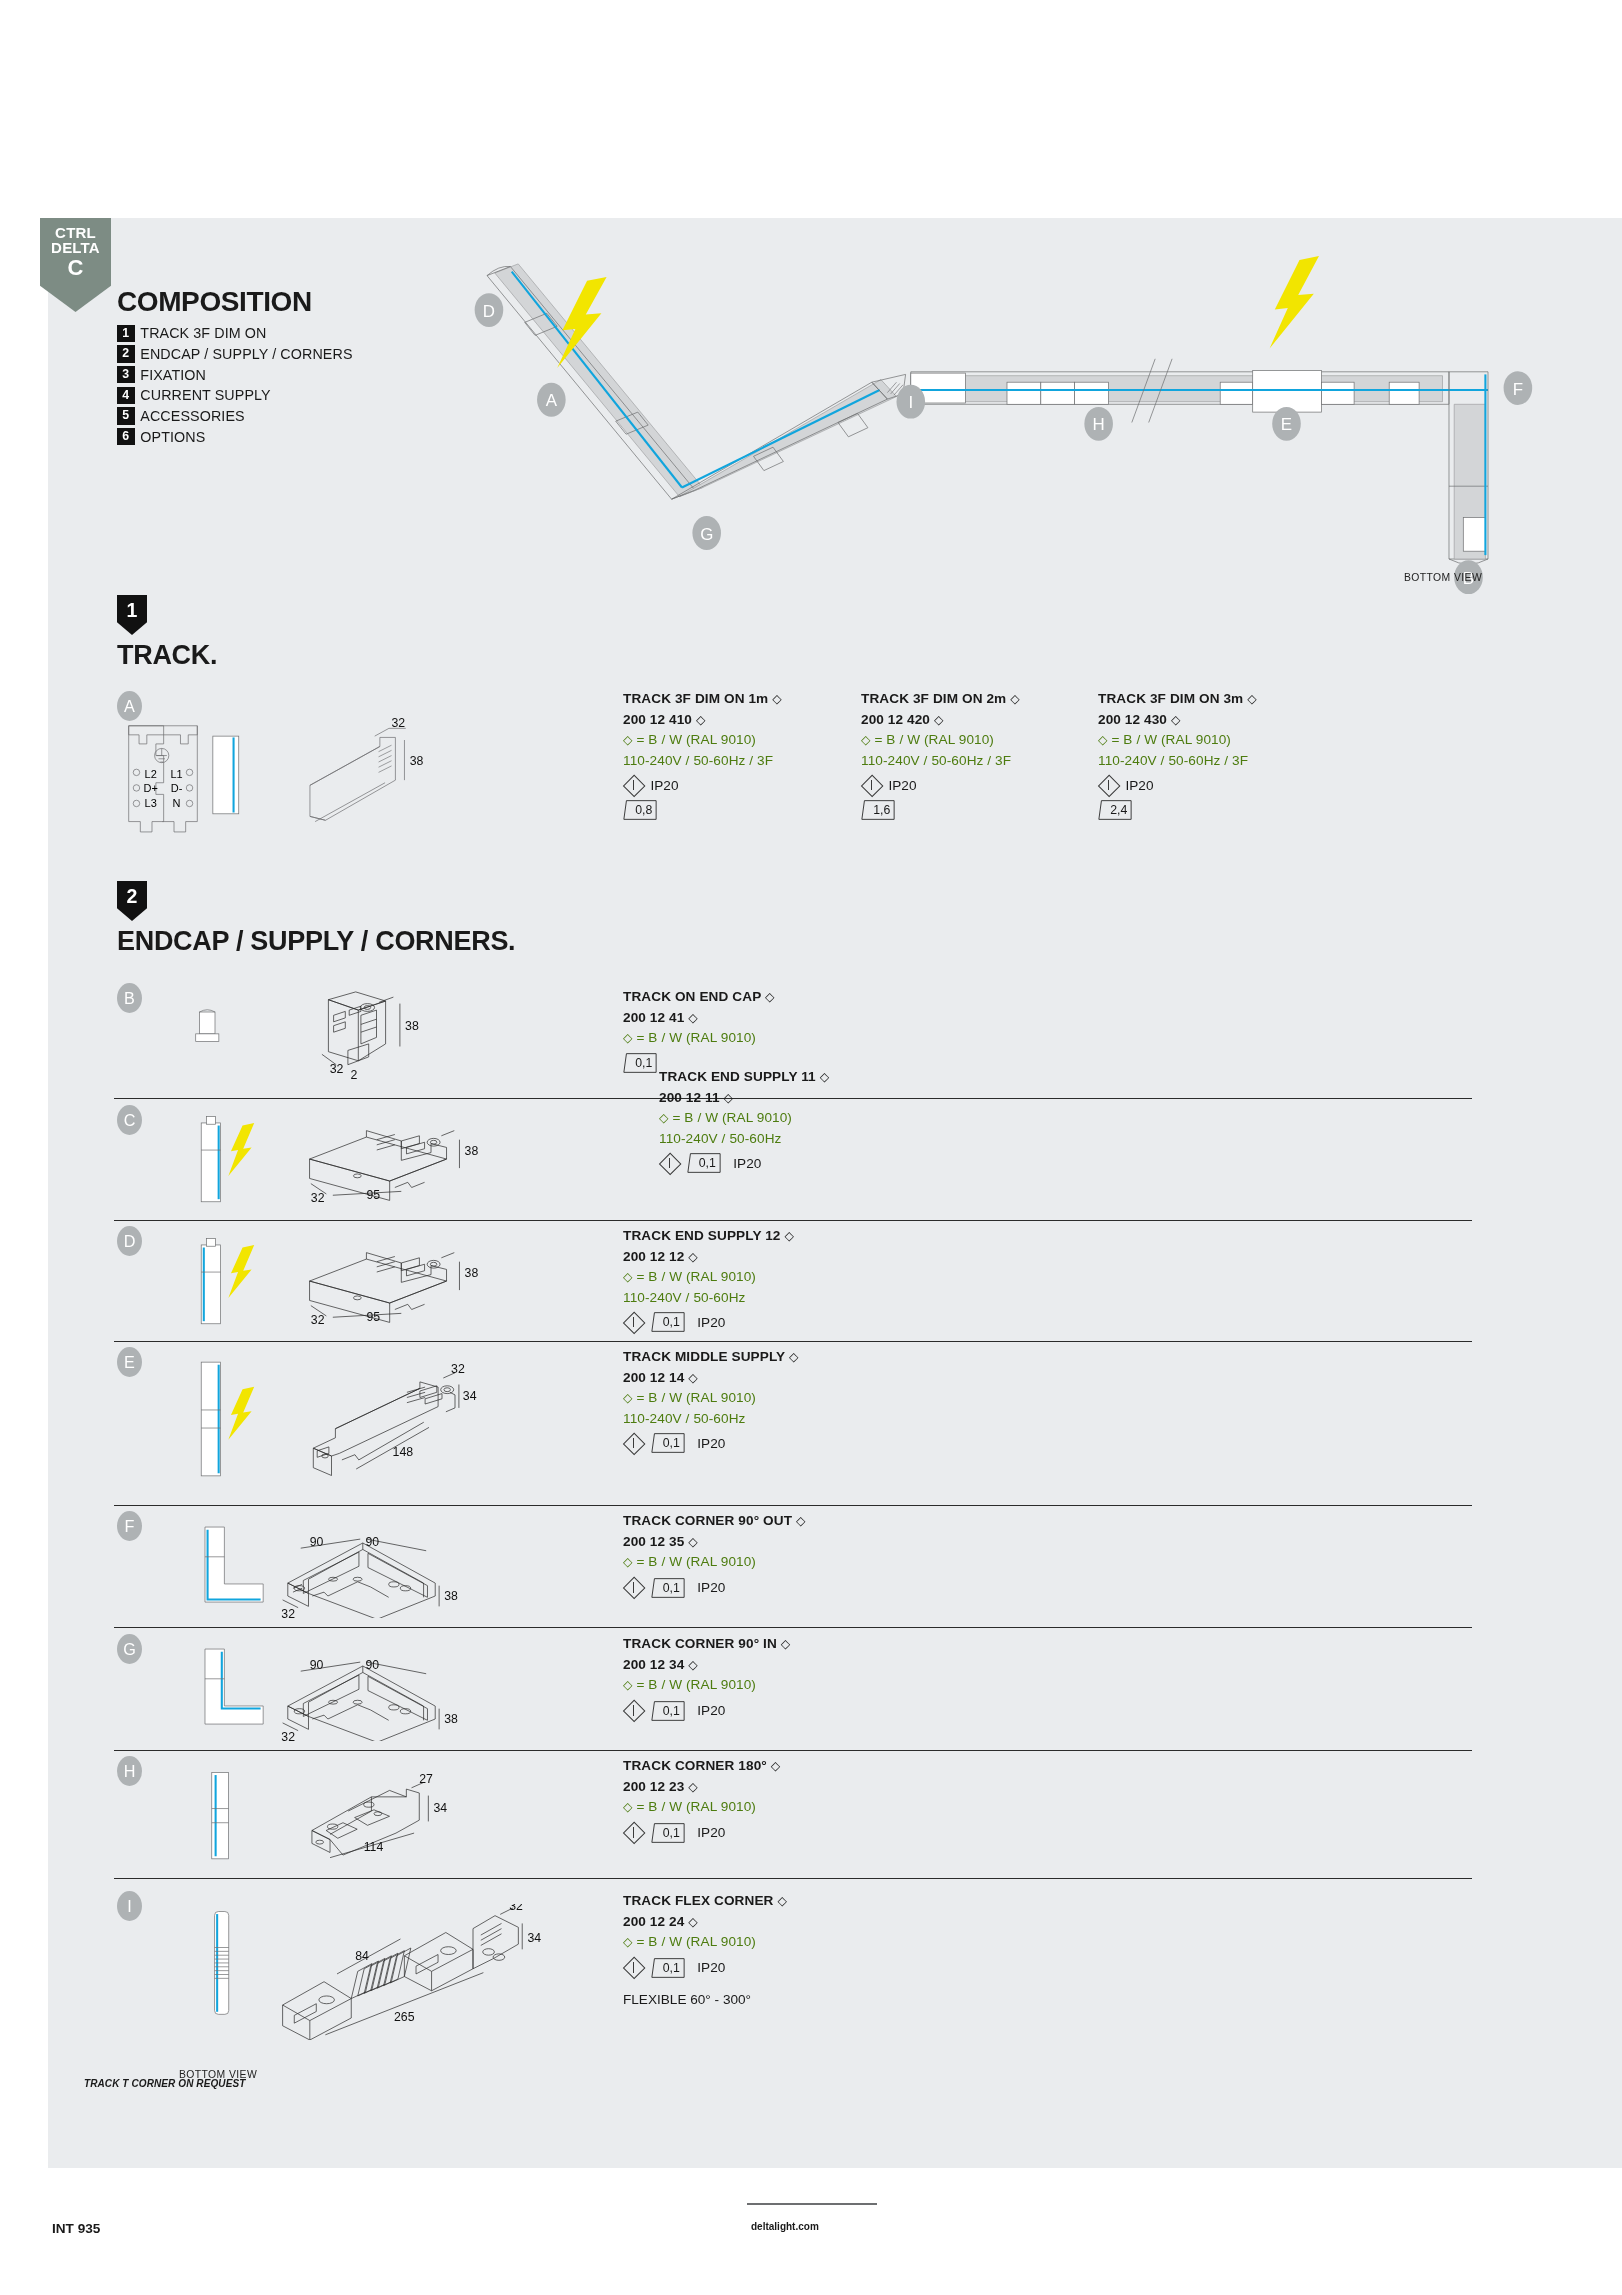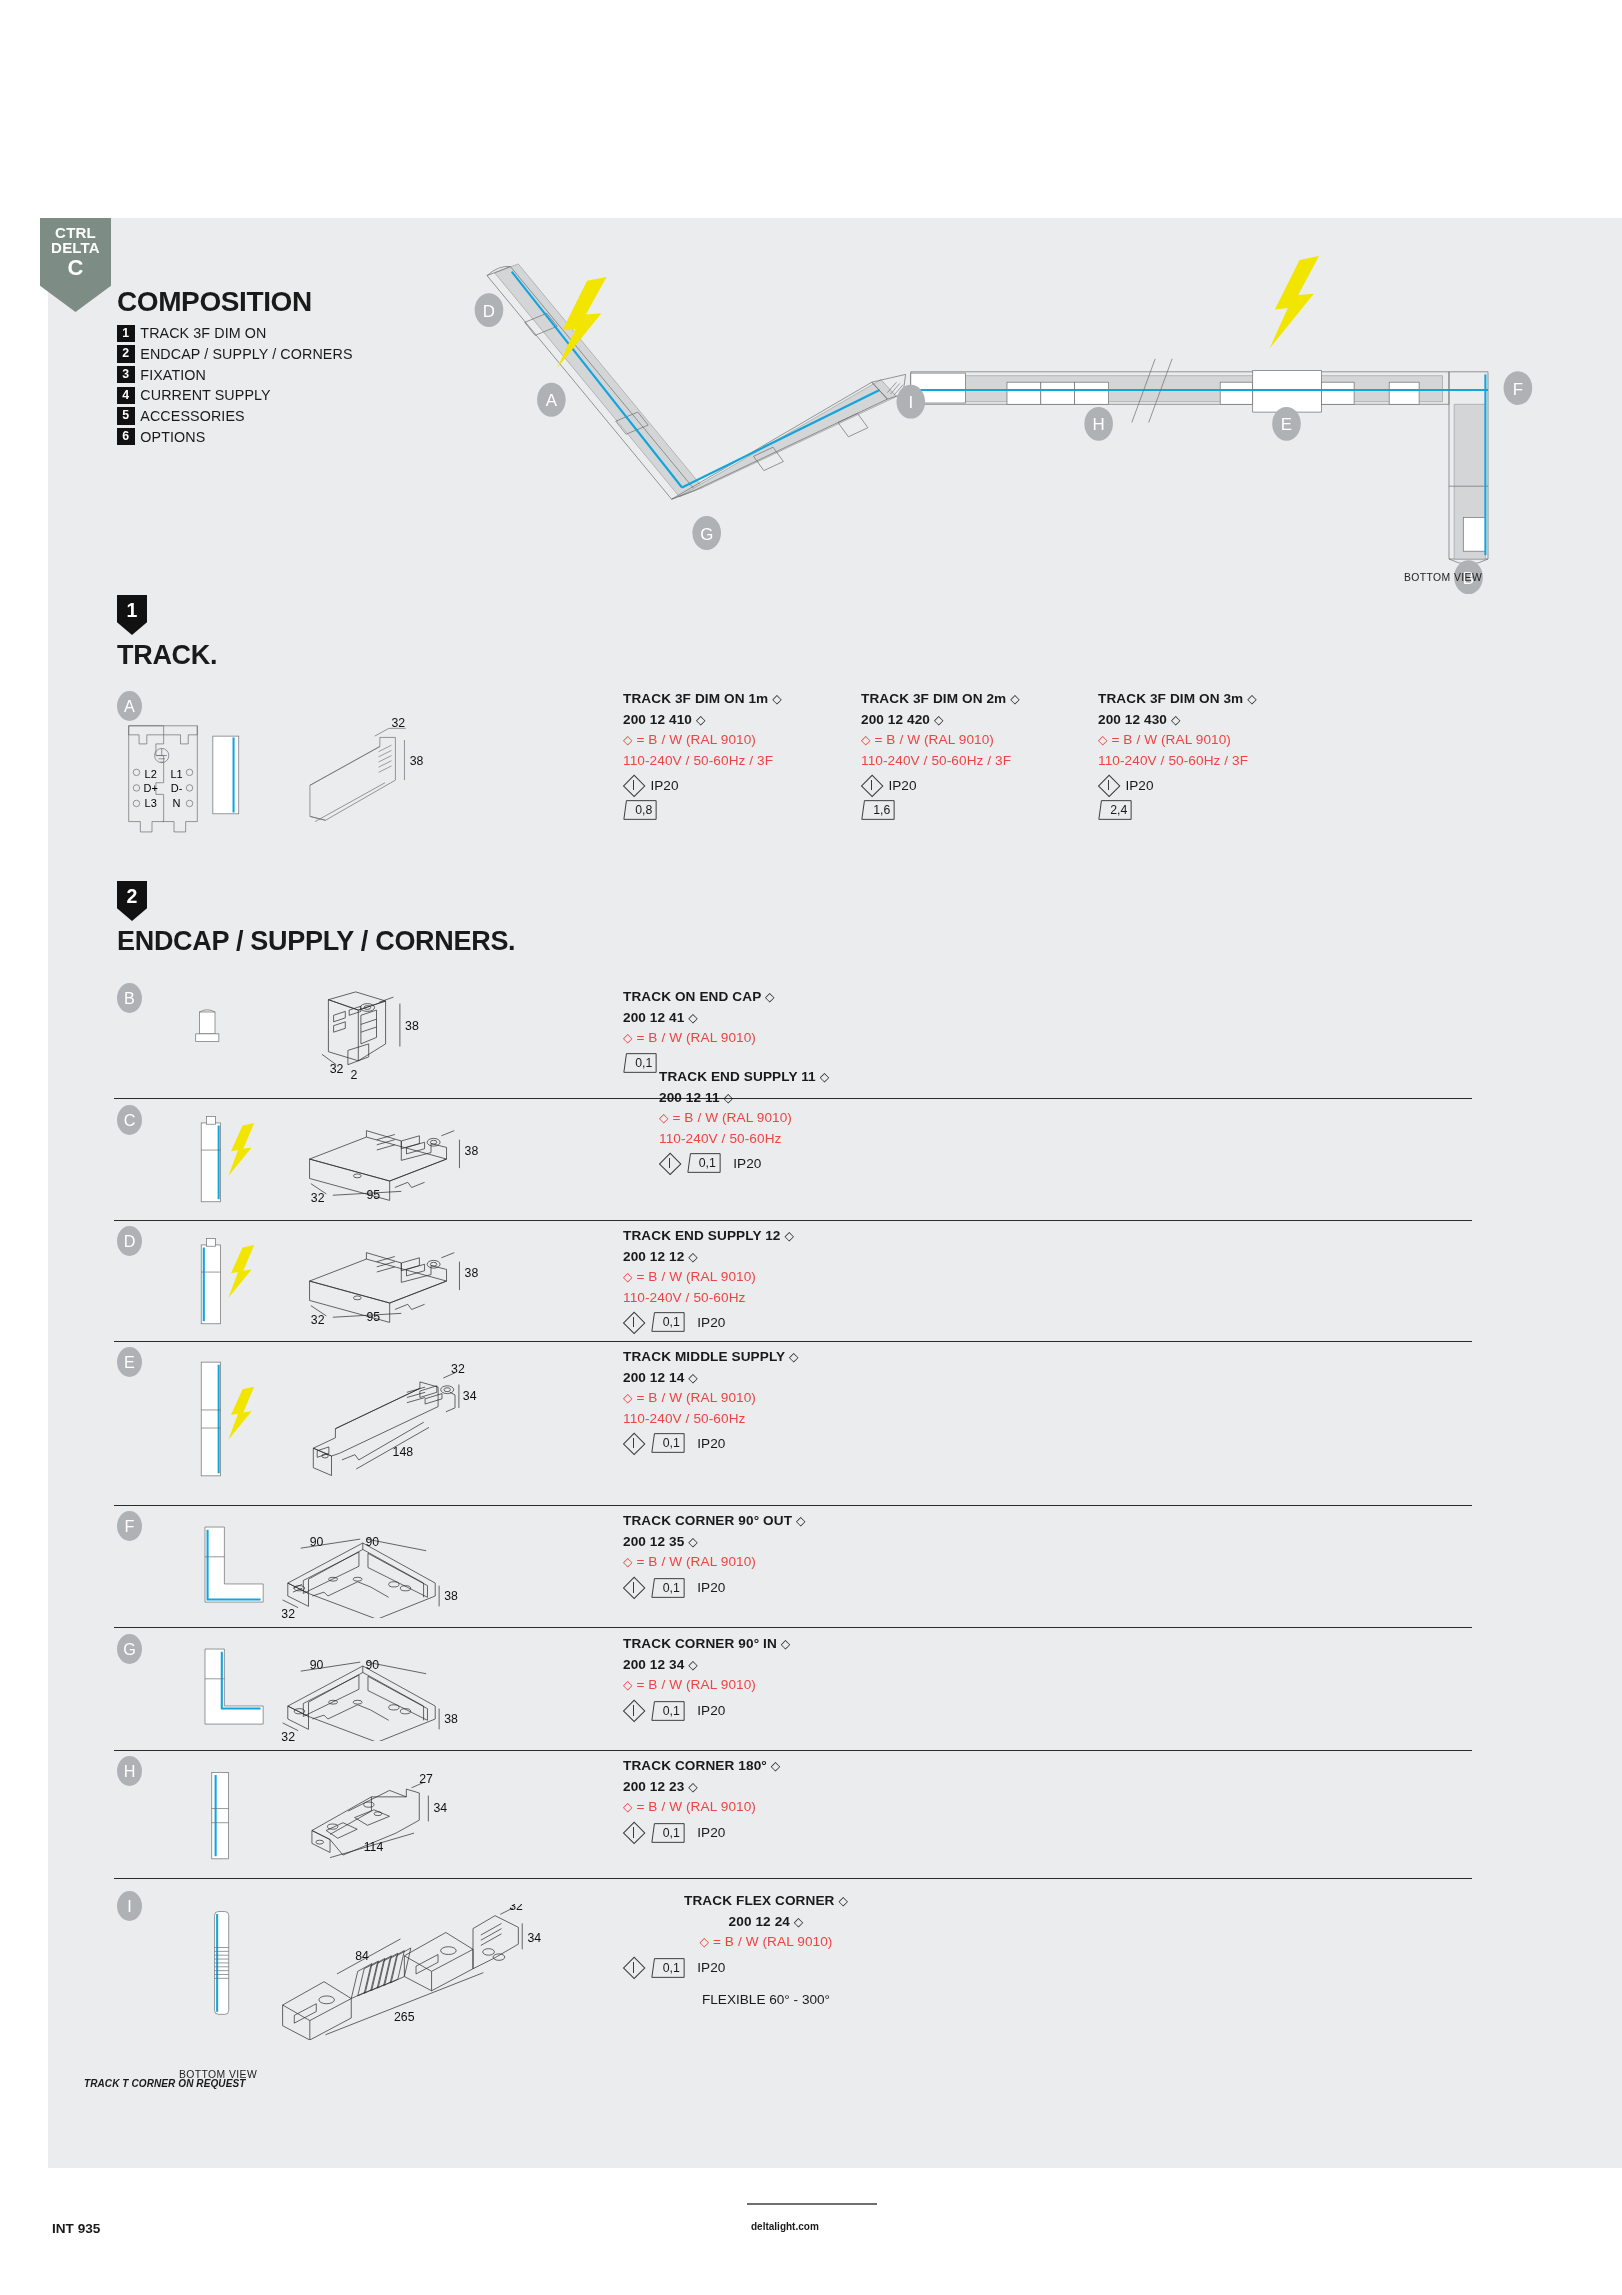--- a/index.html
+++ b/index.html
@@ -62,21 +62,21 @@
   .letter-badge{
     width:25px;height:30px;border-radius:50%;
     background:#aeb2b4;color:#fff;
     font-size:16.2px;text-align:center;line-height:30px;
     font-weight:normal;
   }
 
   
   .pname{font-size:13.6px;font-weight:bold;letter-spacing:0.1px;line-height:19.5px;}
   .pcode{font-size:13.6px;font-weight:bold;letter-spacing:0.1px;line-height:19.5px;}
-  .pline{font-size:13.6px;line-height:19.5px;letter-spacing:0.1px;color:#ef4444;}
+  .pline{font-size:13.6px;line-height:19.5px;letter-spacing:0.1px;color:#4d7c0f;}
   .dia{font-size:12.3px;}
   .specrow{display:flex;align-items:center;gap:6.5px;margin-top:4.5px;}
   .note{font-size:13.6px;line-height:19.5px;margin-top:11.7px;}
 
   
   .cls1{width:21px;height:21px;position:relative;flex:none;}
   .cls1 .dm{
     position:absolute;left:3.2px;top:3.2px;width:14.3px;height:14.3px;
     border:0.9px solid #3a3a3a;transform:rotate(45deg);
   }
@@ -749,21 +749,21 @@
   <text x="384" y="10" class="dimtxt">32</text>
   <path class="cadk" d="M404,30 L404,70"></path>
   <text x="412" y="58" class="dimtxt">34</text>
   <path class="cadk" d="M118,108 L216,54" stroke="#9a9c9e"></path>
   <text x="146" y="86" class="dimtxt">84</text>
   <path class="cadk" d="M100,202 L344,106" stroke="#9a9c9e"></path>
   <text x="206" y="180" class="dimtxt">265</text>
 </svg>
 </div>
 <div class="bv-small" style="left:179px;top:2069px;">BOTTOM VIEW</div>
-<div style="position:absolute;left:623px;top:1891px;width:286px;text-align:center;">
+<div style="position:absolute;left:623px;top:1891px;width:286px;">
   <div class="pname"><span>TRACK FLEX CORNER</span> <span class="dia">◇</span></div>
   <div class="pcode"><span>200 12 24</span> <span class="dia">◇</span></div>
   <div class="pline"><span class="dia">◇</span> <span>= B / W (RAL 9010)</span></div>
   <div class="specrow">
     <div class="cls1">
         <div class="dm"></div>
         <div class="bar"></div>
       </div>
     <div class="wbox">
       <svg width="34" height="20" viewBox="0 0 52 31">

